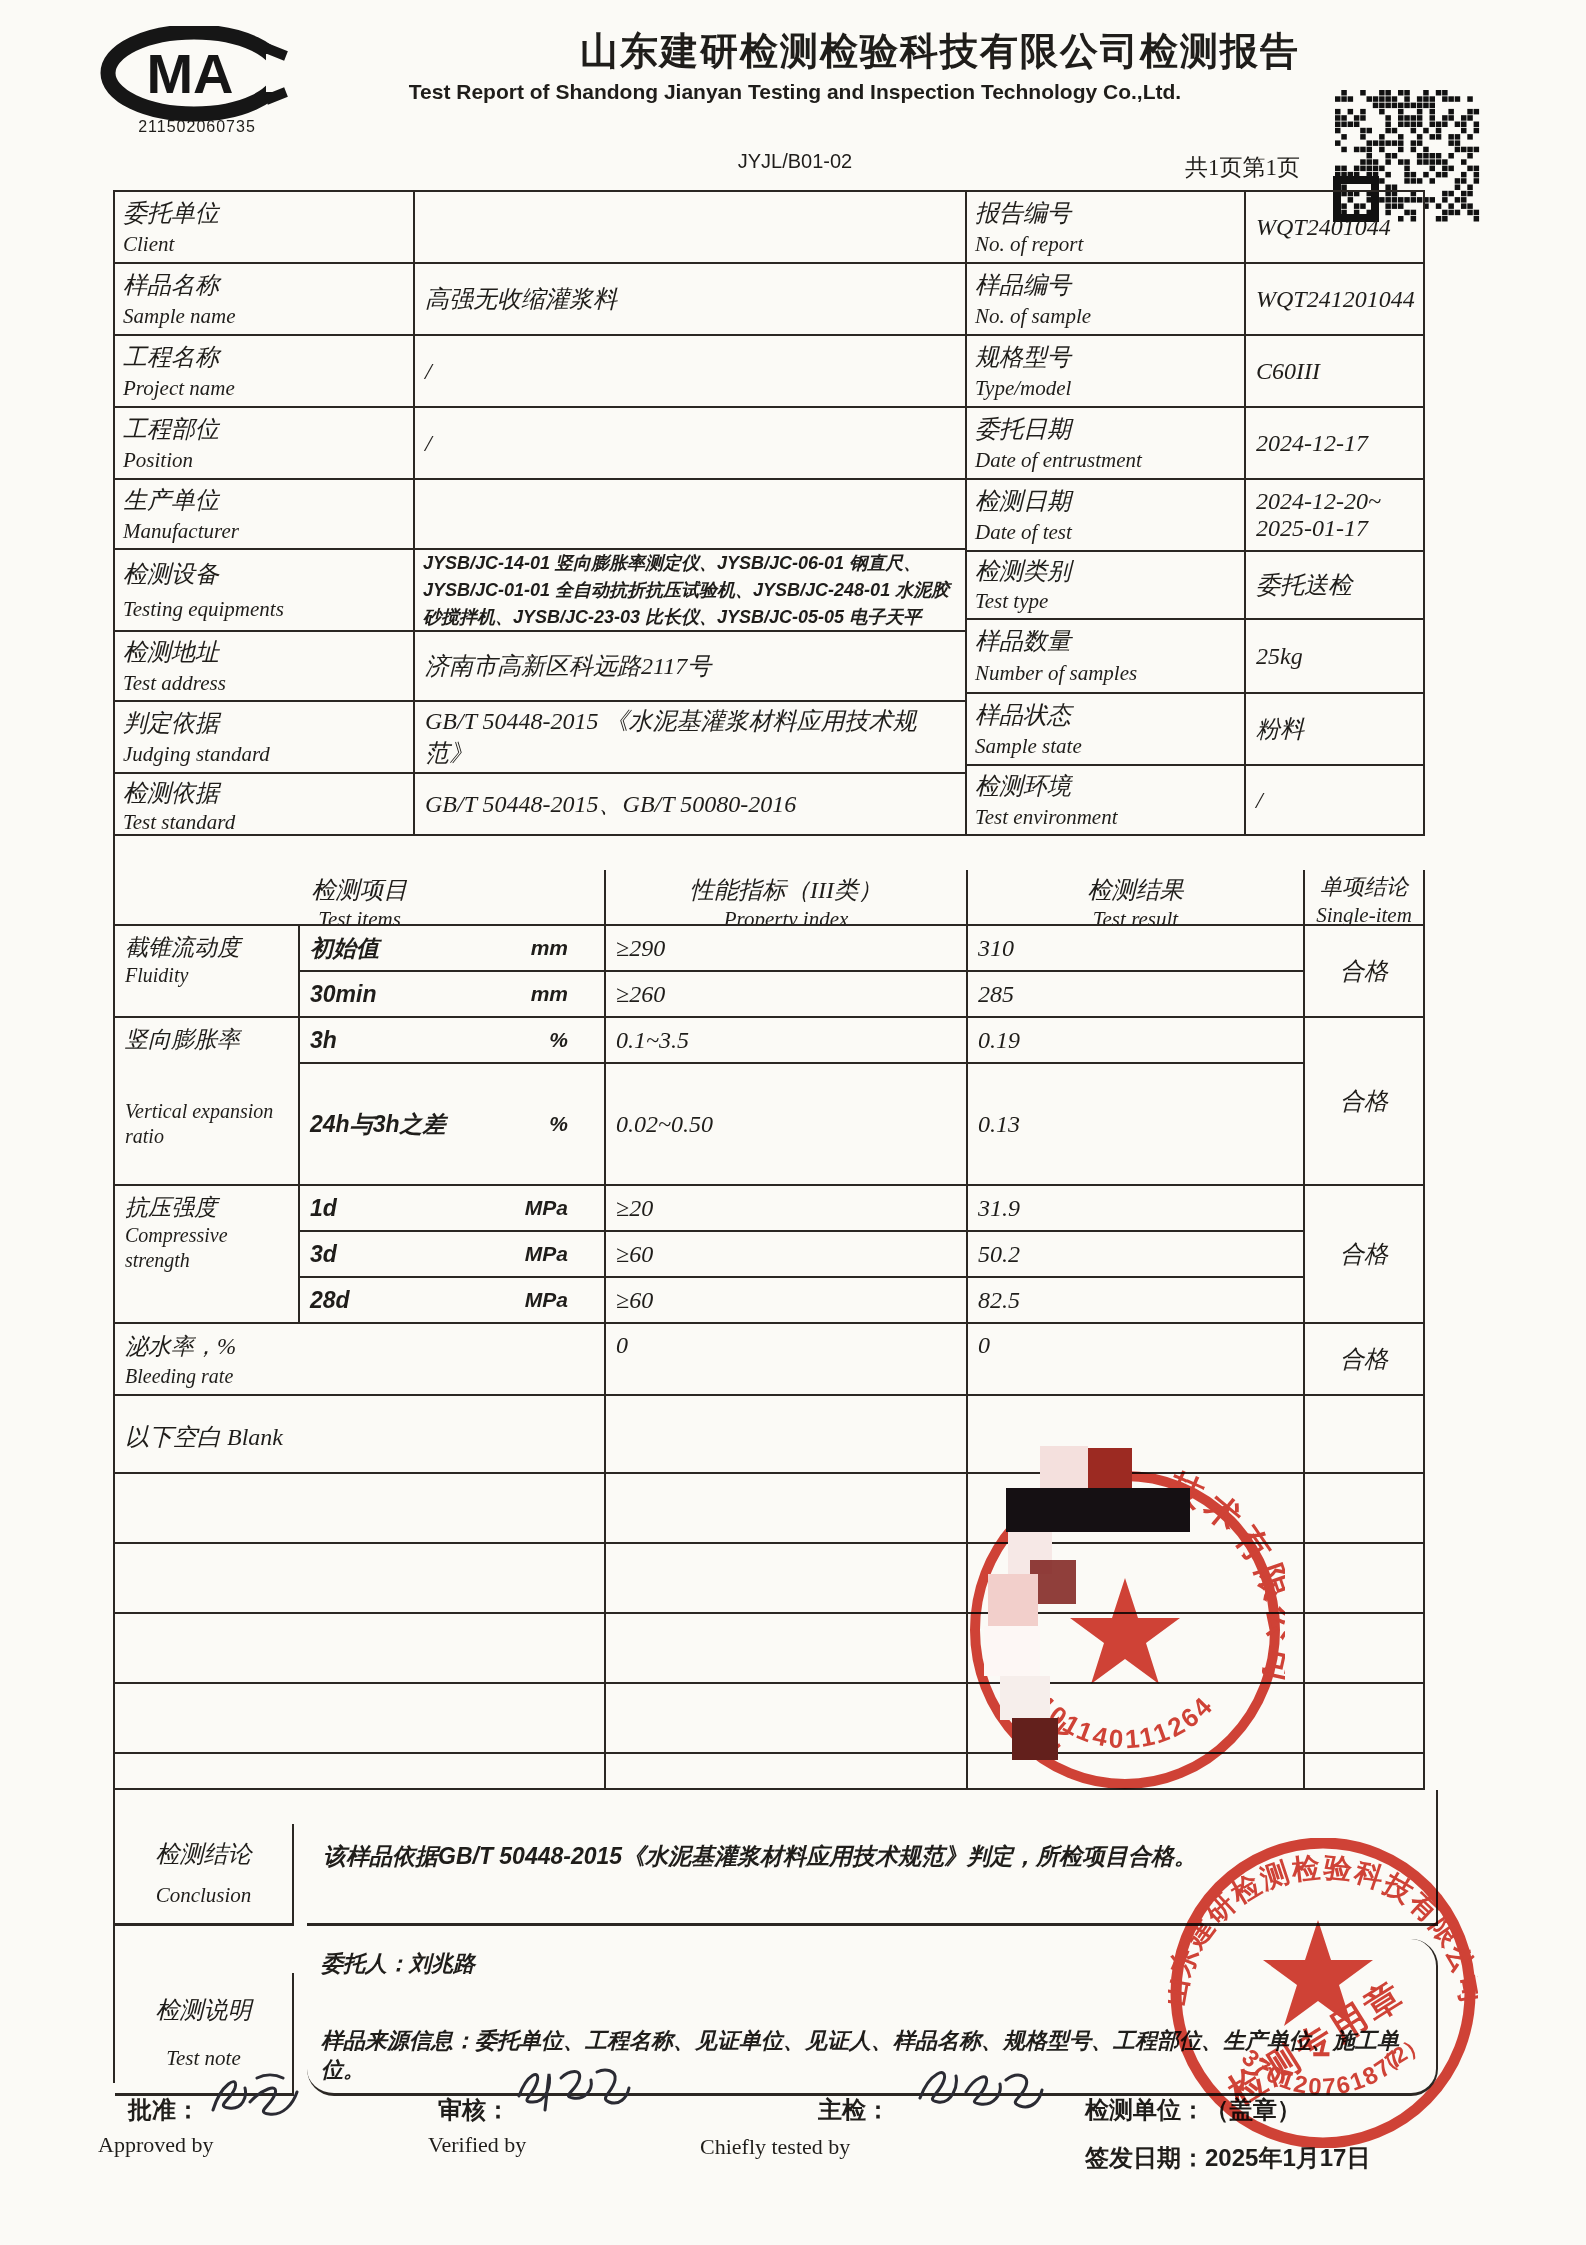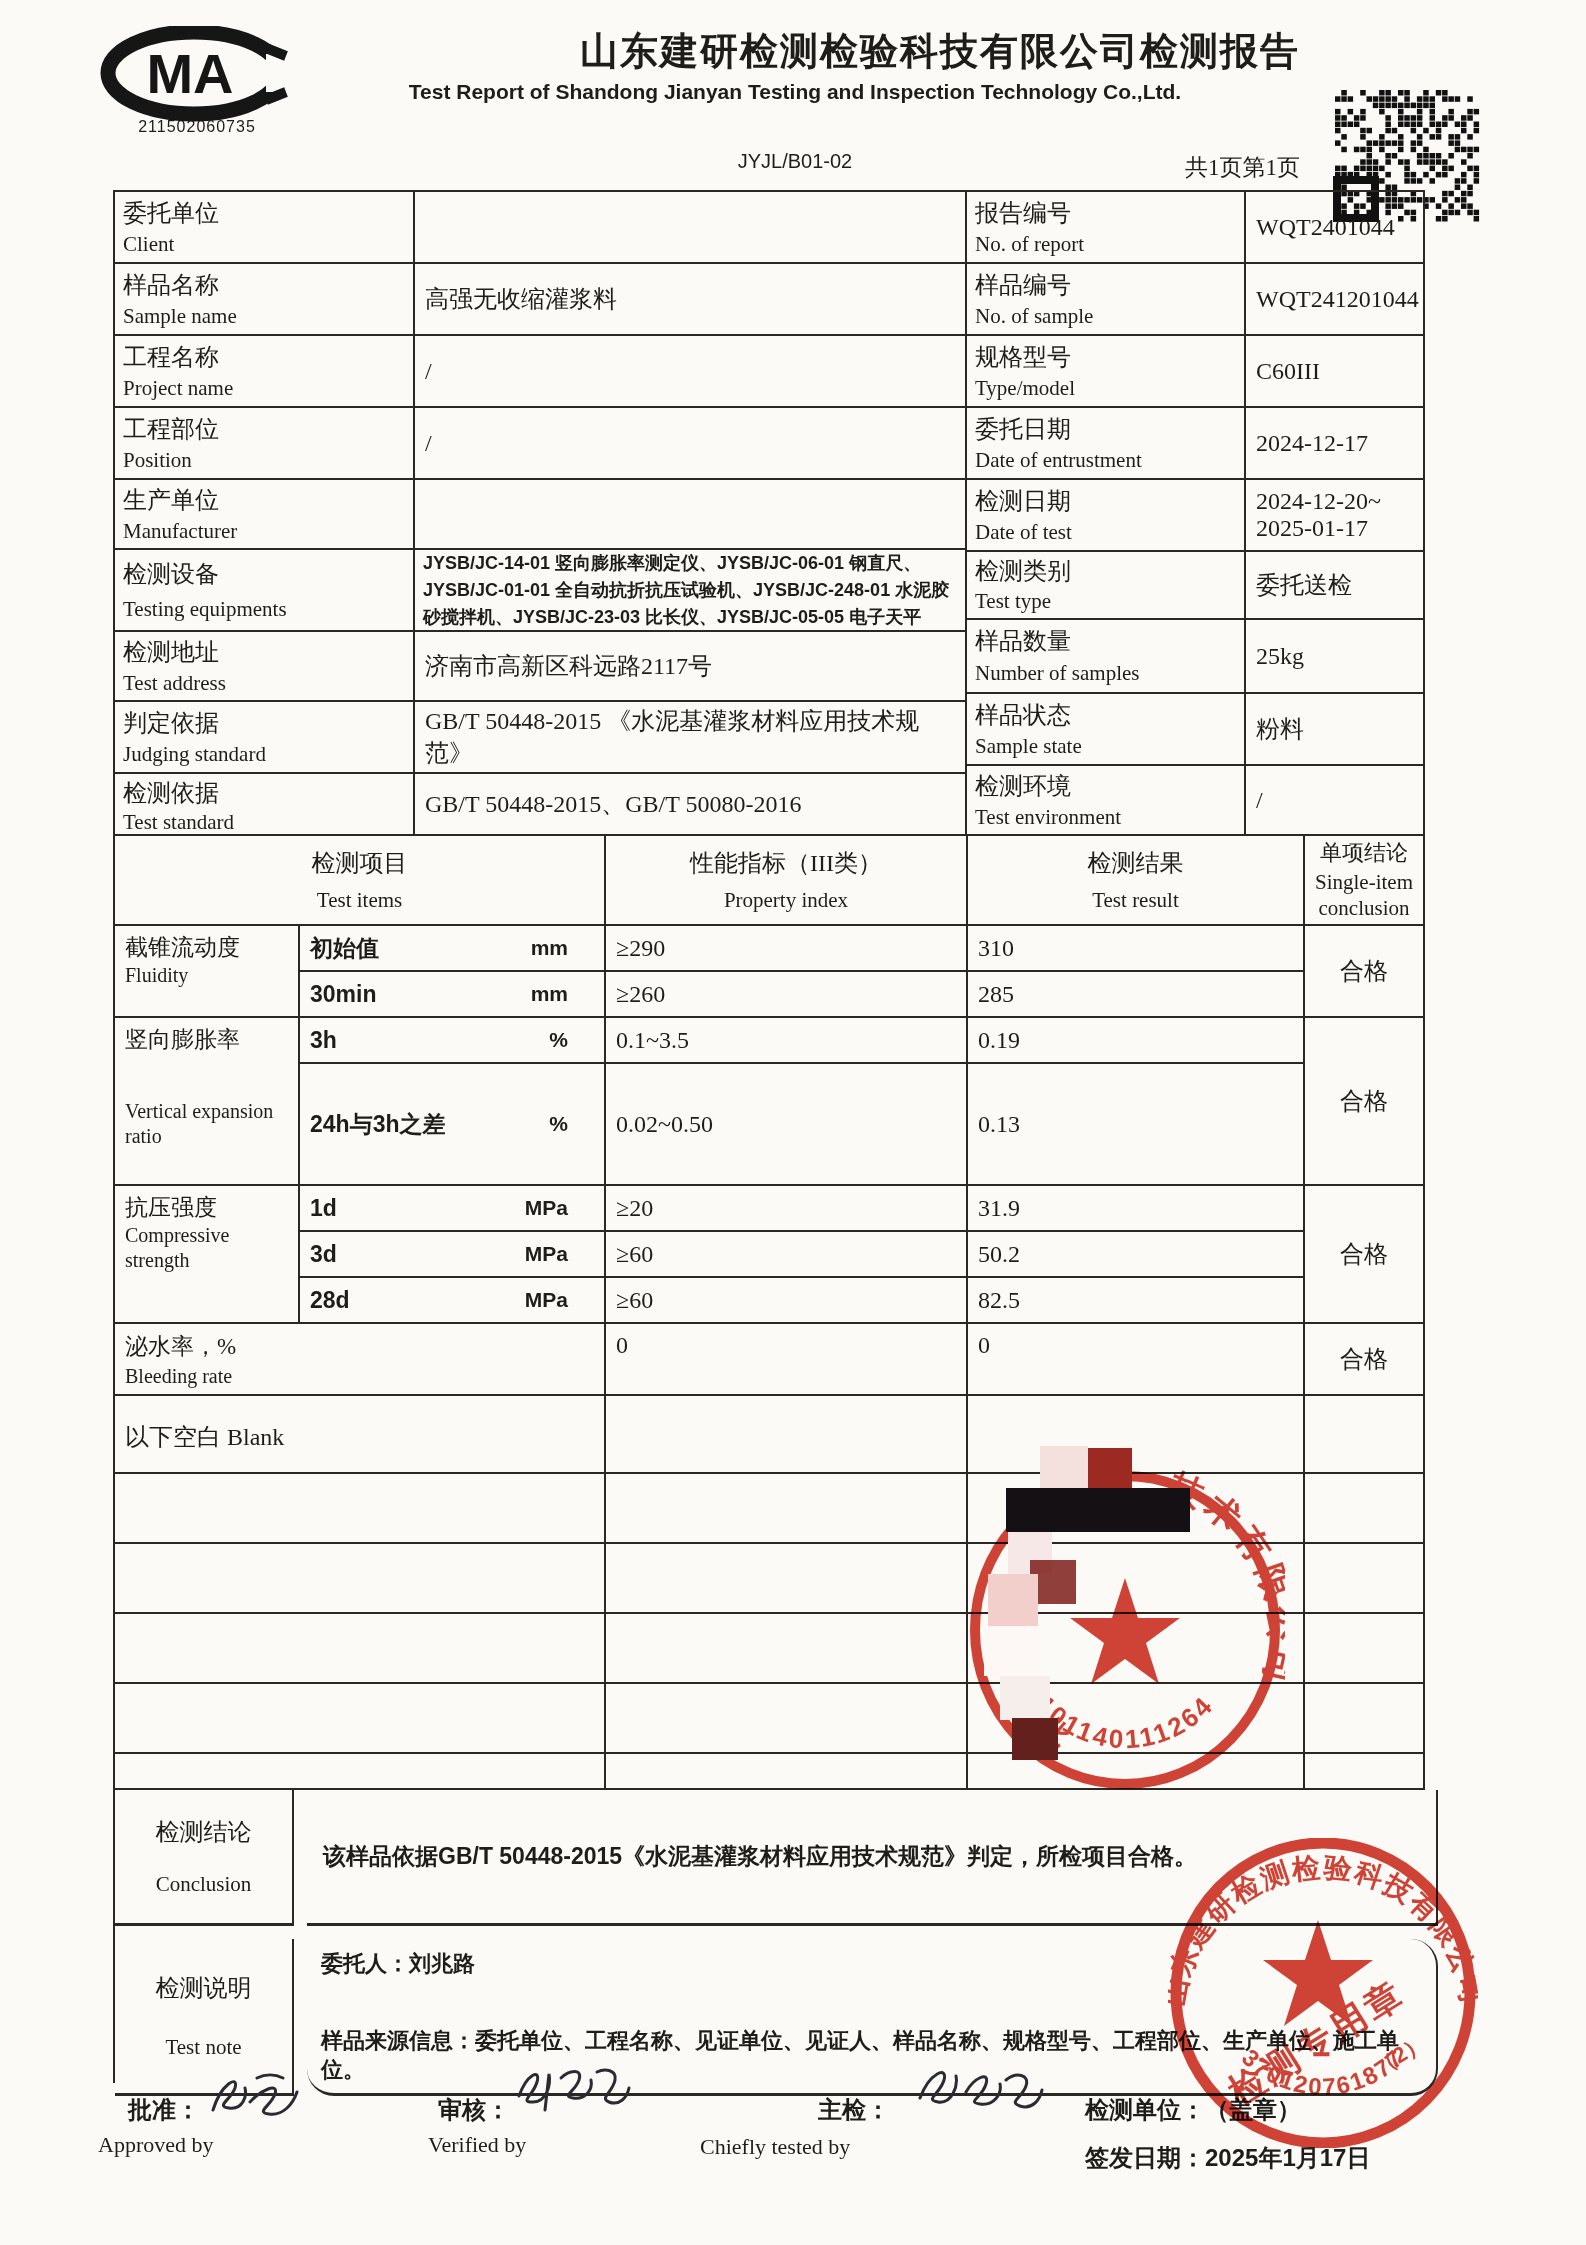--- a/index.html
+++ b/index.html
@@ -22,38 +22,38 @@
     font-size:38px;font-weight:bold;font-family:"Liberation Sans",sans-serif;letter-spacing:2px;}
   .title-en{position:absolute;left:250px;top:80px;width:1090px;text-align:center;
     font-size:21px;font-weight:bold;font-family:"Liberation Sans",sans-serif;}
   .form-code{position:absolute;left:290px;top:150px;width:1010px;text-align:center;
     font-size:20px;font-family:"Liberation Sans",sans-serif;}
   .pages{position:absolute;left:1185px;top:152px;font-size:23px;}
   .qr{position:absolute;left:1333px;top:88px;width:148px;height:136px;}
   
   .tbl{position:absolute;left:113px;top:190px;width:1310px;height:1891px;
     border-top:2px solid var(--ln);border-left:2px solid var(--ln);box-sizing:content-box;}
-  .grid{display:grid;position:absolute;}
+  .grid{display:grid;position:absolute;font-style:italic;}
   .cell{border-right:2px solid var(--ln);border-bottom:2px solid var(--ln);
     box-sizing:border-box;display:flex;flex-direction:column;justify-content:center;
     padding:4px 10px;overflow:hidden;}
   .cell .cn{font-size:24px;line-height:1.35;}
   .cell .en{font-size:21px;line-height:1.25;}
   .lblcell{justify-content:space-evenly;padding:3px 8px;}
   .valcell{font-size:24px;font-weight:500;white-space:pre-line;}
   .g-info-l{left:0;top:0;width:852px;grid-template-columns:300px 552px;
     grid-template-rows:72px 72px 72px 72px 70px 82px 70px 72px 62px;}
   .g-info-r{left:852px;top:0;width:524px;grid-template-columns:279px 179px;
     grid-template-rows:72px 72px 72px 72px 72px 68px 74px 72px 70px;}
   .equip{font-family:"Liberation Sans",sans-serif;font-size:18px;font-weight:bold;
     line-height:1.5;padding:2px 8px;}
   .g-res{left:0;top:644px;width:1310px;
     grid-template-columns:185px 306px 362px 337px 120px;
     grid-template-rows:90px 46px 46px 46px 122px 46px 46px 46px 72px 78px 70px 70px 70px 70px 36px;}
-  .hcell{text-align:right;align-items:center;justify-content:space-evenly;}
+  .hcell{text-align:right;align-items:center;justify-content:space-evenly;margin-top:34px;}
   .gname{justify-content:flex-start;padding-top:6px;}
   .gname .cn{font-size:23px;}
   .gname .en{font-size:20px;}
   .item{flex-direction:row;justify-content:space-between;align-items:center;
     font-family:"Liberation Sans",sans-serif;font-weight:bold;}
   .item .it{font-size:23px;}
   .item .un{font-size:21px;padding-right:26px;}
   .num{justify-content:flex-start;padding-top:4px;font-size:24px;justify-content:center;}
   .pass{align-items:center;font-size:24px;font-weight:500;}
   .g-con{left:0;top:1598px;width:1310px;grid-template-columns:179px 1131px;

